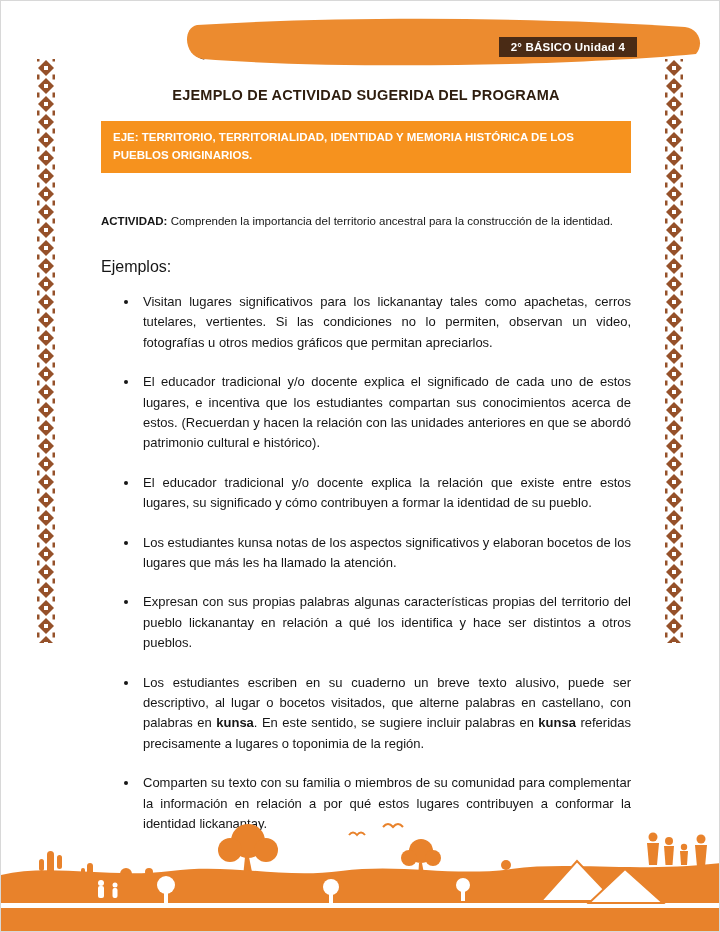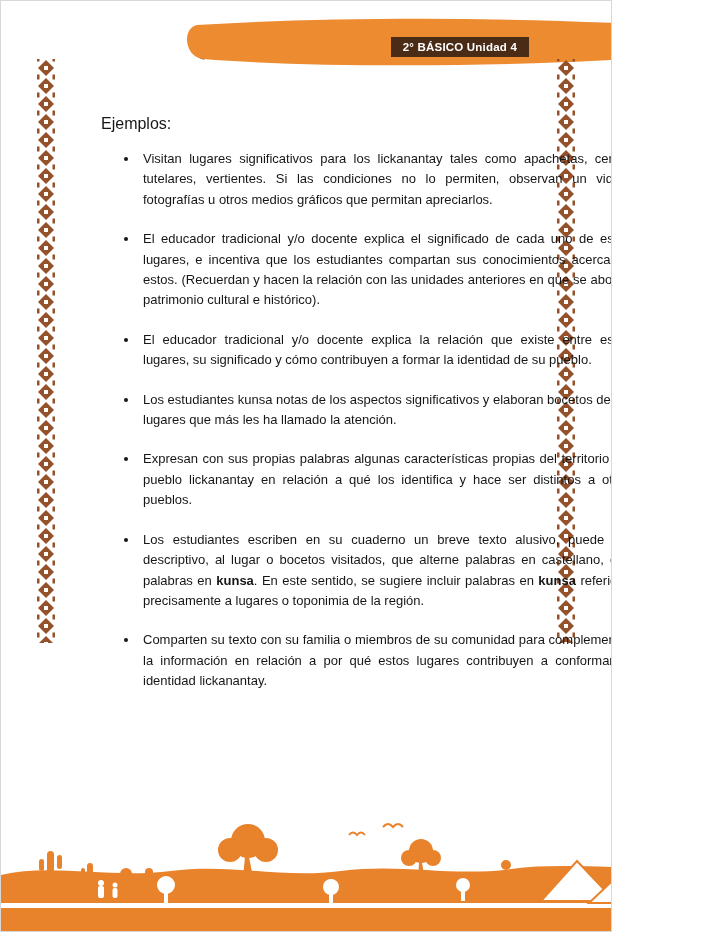--- a/index.html
+++ b/index.html
@@ -6,21 +6,21 @@
     --accent-orange:#EC8B2F;
     --banner-orange:#F6921E;
     --footer-orange:#E8822B;
     --badge-brown:#4A2B15;
     --pattern-brown:#95512A;
     --title-brown:#2E1D0E;
     --text-black:#161616;
   }
   html,body{margin:0;padding:0;background:#fff;}
   .page{
-    position:relative;width:612px;height:932px;background:#fff;
+    position:relative;width:720px;height:932px;background:#fff;
     font-family:"Liberation Sans",sans-serif;color:var(--text-black);
     overflow:hidden;border:1px solid #d8d8d8;box-sizing:border-box;
   }
   
   .top-ribbon{position:absolute;top:0;left:0;}
   .o{fill:var(--footer-orange);}
   .ro{fill:var(--accent-orange);}
   .db{fill:var(--badge-brown);}
   .w{fill:#ffffff;}
   .p{fill:var(--pattern-brown);}
@@ -90,22 +90,25 @@
         <rect class="p" x="15.5" y="0" width="2.5" height="2.5"></rect>
         <rect class="p" x="0" y="15.5" width="2.5" height="2.5"></rect>
         <rect class="p" x="15.5" y="15.5" width="2.5" height="2.5"></rect>
       </pattern>
     </defs>
     <rect width="18" height="584" fill="url(#weaveR)"></rect>
   </svg>
 
   <div class="content">
 
+    <h1 class="title">EJEMPLO DE ACTIVIDAD SUGERIDA DEL PROGRAMA</h1>
 
+    <div class="eje-box">EJE: TERRITORIO, TERRITORIALIDAD, IDENTIDAD Y MEMORIA HISTÓRICA DE LOS PUEBLOS ORIGINARIOS.</div>
 
+    <p class="activity-line"><span class="bold">ACTIVIDAD:</span><span> Comprenden la importancia del territorio ancestral para la construcción de la identidad.</span></p>
 
     <p class="ejemplos-label">Ejemplos:</p>
 
     <ul class="examples">
         <li><span>Visitan lugares significativos para los lickanantay tales como apachetas, cerros tutelares, vertientes. Si las condiciones no lo permiten, observan un video, fotografías u otros medios gráficos que permitan apreciarlos.</span></li>
         <li><span>El educador tradicional y/o docente explica el significado de cada uno de estos lugares, e incentiva que los estudiantes compartan sus conocimientos acerca de estos. (Recuerdan y hacen la relación con las unidades anteriores en que se abordó patrimonio cultural e histórico).</span></li>
         <li><span>El educador tradicional y/o docente explica la relación que existe entre estos lugares, su significado y cómo contribuyen a formar la identidad de su pueblo.</span></li>
         <li><span>Los estudiantes kunsa notas de los aspectos significativos y elaboran bocetos de los lugares que más les ha llamado la atención.</span></li>
         <li><span>Expresan con sus propias palabras algunas características propias del territorio del pueblo lickanantay en relación a qué los identifica y hace ser distintos a otros pueblos.</span></li>
         <li><span>Los estudiantes escriben en su cuaderno un breve texto alusivo, puede ser descriptivo, al lugar o bocetos visitados, que alterne palabras en castellano, con palabras en </span><span class="bold">kunsa</span><span>. En este sentido, se sugiere incluir palabras en </span><span class="bold">kunsa</span><span> referidas precisamente a lugares o toponimia de la región.</span></li>

